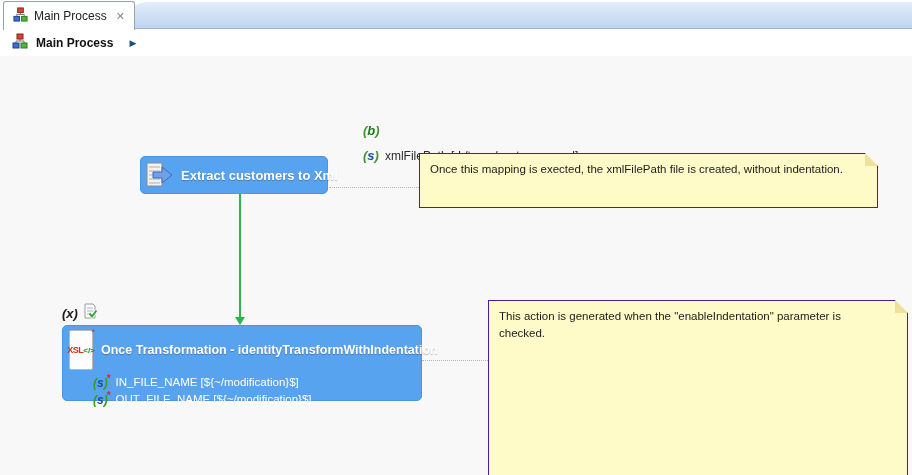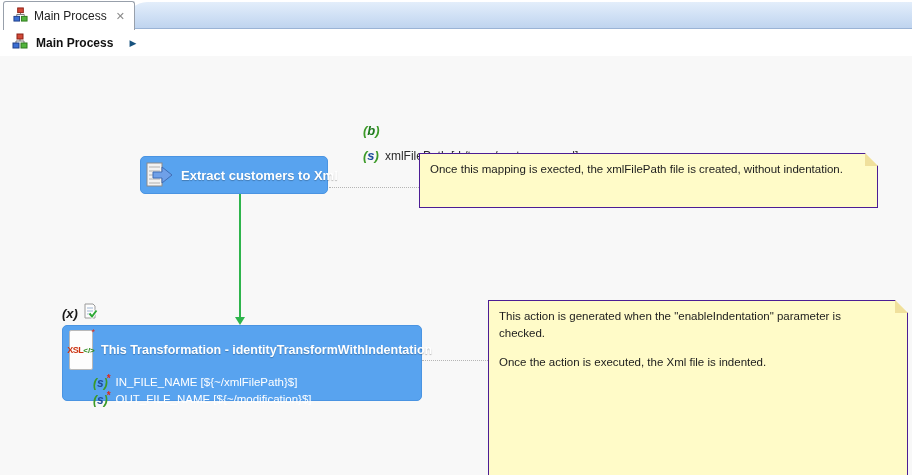--- a/index.html
+++ b/index.html
@@ -170,36 +170,35 @@
     </span>
   </div>
 
   <div class="step step2">
     <div class="step2-head">
       <span class="xsl-icon">
         <span class="xsl-top">XSL</span>
         <span class="xsl-bottom">&lt;/&gt;</span>
         <span class="xsl-dot">*</span>
       </span>
-      <span class="step2-title">This Transformation - identityTransformWithIndentation</span>
+      <span class="step2-title">Once Transformation - identityTransformWithIndentation</span>
     </div>
     <div class="step2-params">
       <div class="param-row">
         <span class="glyph"><span class="paren">(</span><span class="s">s</span><span class="paren">)</span><sup class="ast">*</sup></span>
-        <span>IN_FILE_NAME [${~/xmlFilePath}$]</span>
+        <span>IN_FILE_NAME [${~/modification}$]</span>
       </div>
       <div class="param-row">
         <span class="glyph"><span class="paren">(</span><span class="s">s</span><span class="paren">)</span><sup class="ast">*</sup></span>
         <span>OUT_FILE_NAME [${~/modification}$]</span>
       </div>
     </div>
   </div>
 
   <div class="conn conn2"></div>
 
   <div class="note note2">
     <span class="fold-cut"></span>
     <span class="fold-flap"></span>
     <p>This action is generated when the "enableIndentation" parameter is checked.</p>
-    <p>Once the action is executed, the Xml file is indented.</p>
   </div>
 
 </div>
 
 </body></html>

